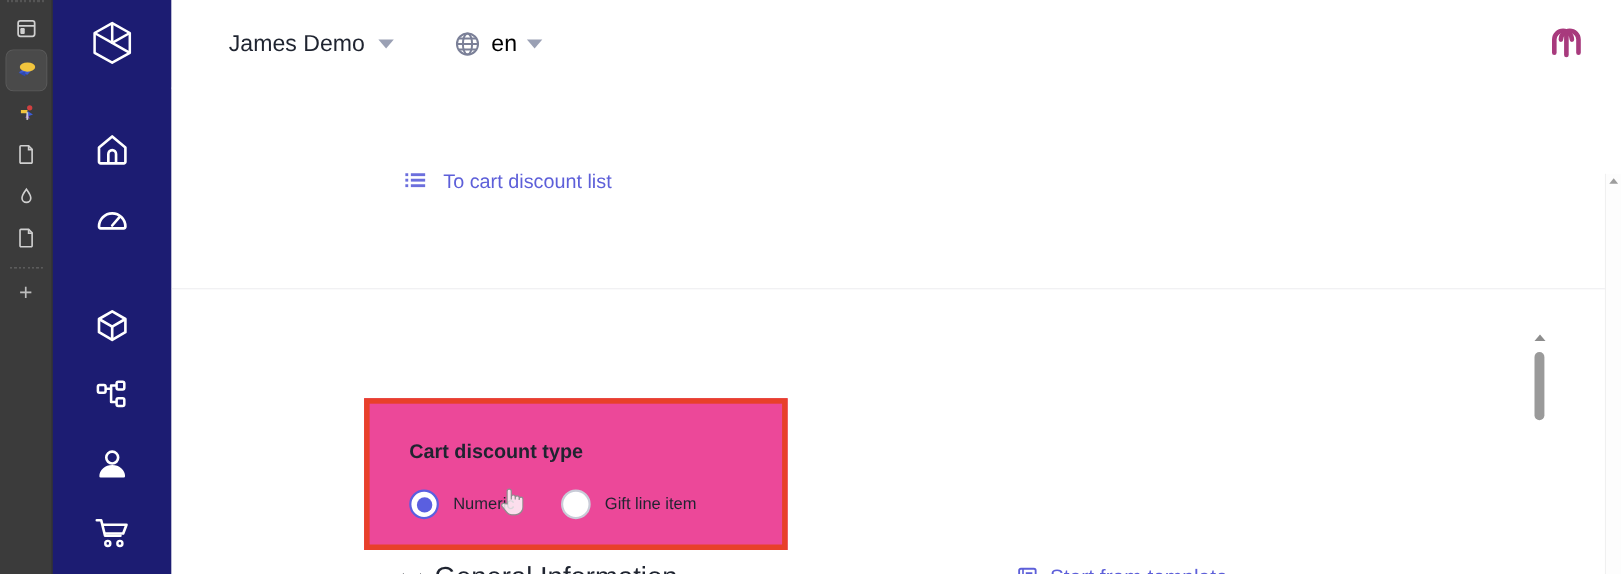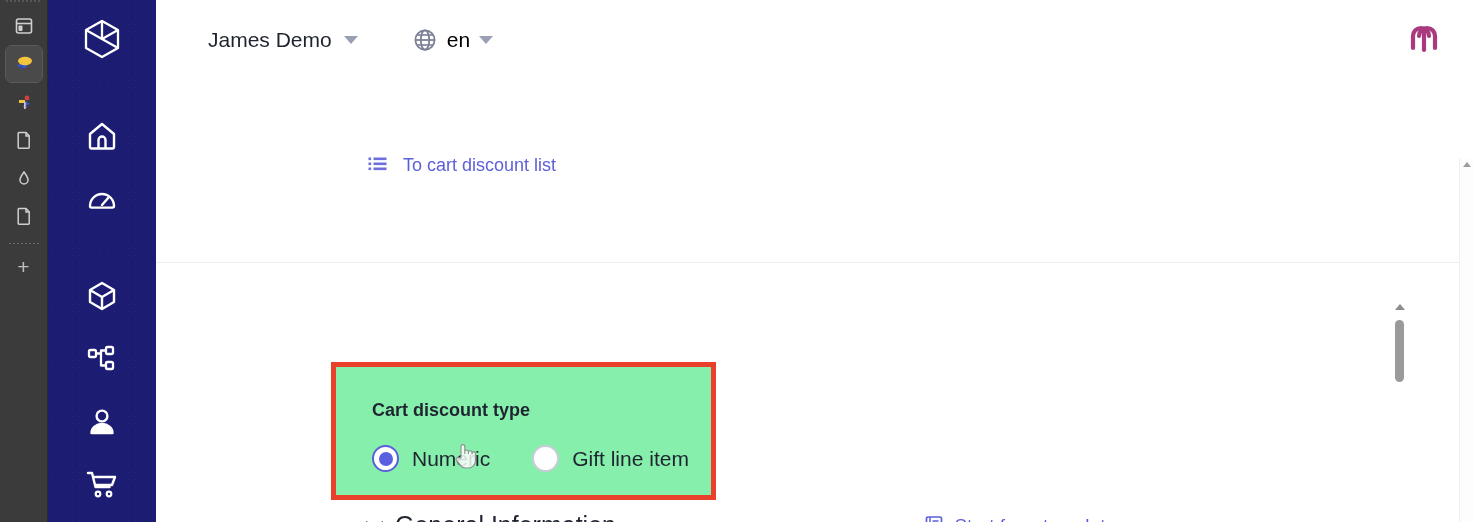--- a/index.html
+++ b/index.html
@@ -142,35 +142,35 @@
     height: 1px;
     background: #eeeef1;
   }
 
   
   .hl-box {
     position: absolute;
     left: 175px; top: 283px;
     width: 385px; height: 138px;
     border: 5px solid #e8402a;
-    background: #86efac;
+    background: #ec4899;
   }
   .hl-label {
     position: absolute;
     left: 36px; top: 33px;
     font-size: 18px; font-weight: bold; color: #1f2430;
   }
   .radio-row {
     position: absolute;
     left: 36px; top: 78px;
     display: flex; align-items: center; gap: 0;
   }
   .radio-opt {
     display: flex; align-items: center; gap: 13px;
-    font-size: 21px; color: #1f2430;
+    font-size: 15px; color: #1f2430;
   }
   .radio-opt + .radio-opt { margin-left: 42px; }
   .radio-dot {
     width: 27px; height: 27px;
     border-radius: 50%;
     border: 2px solid #c9ccd8;
     display: flex; align-items: center; justify-content: center;
     background: #fff;
     flex: 0 0 27px;
   }

